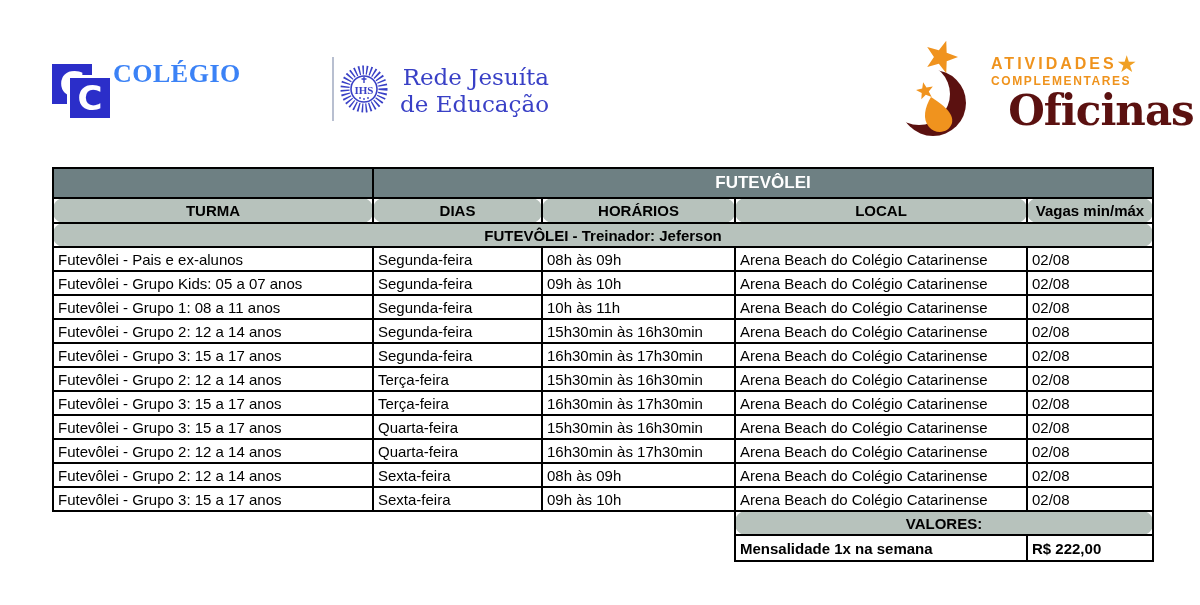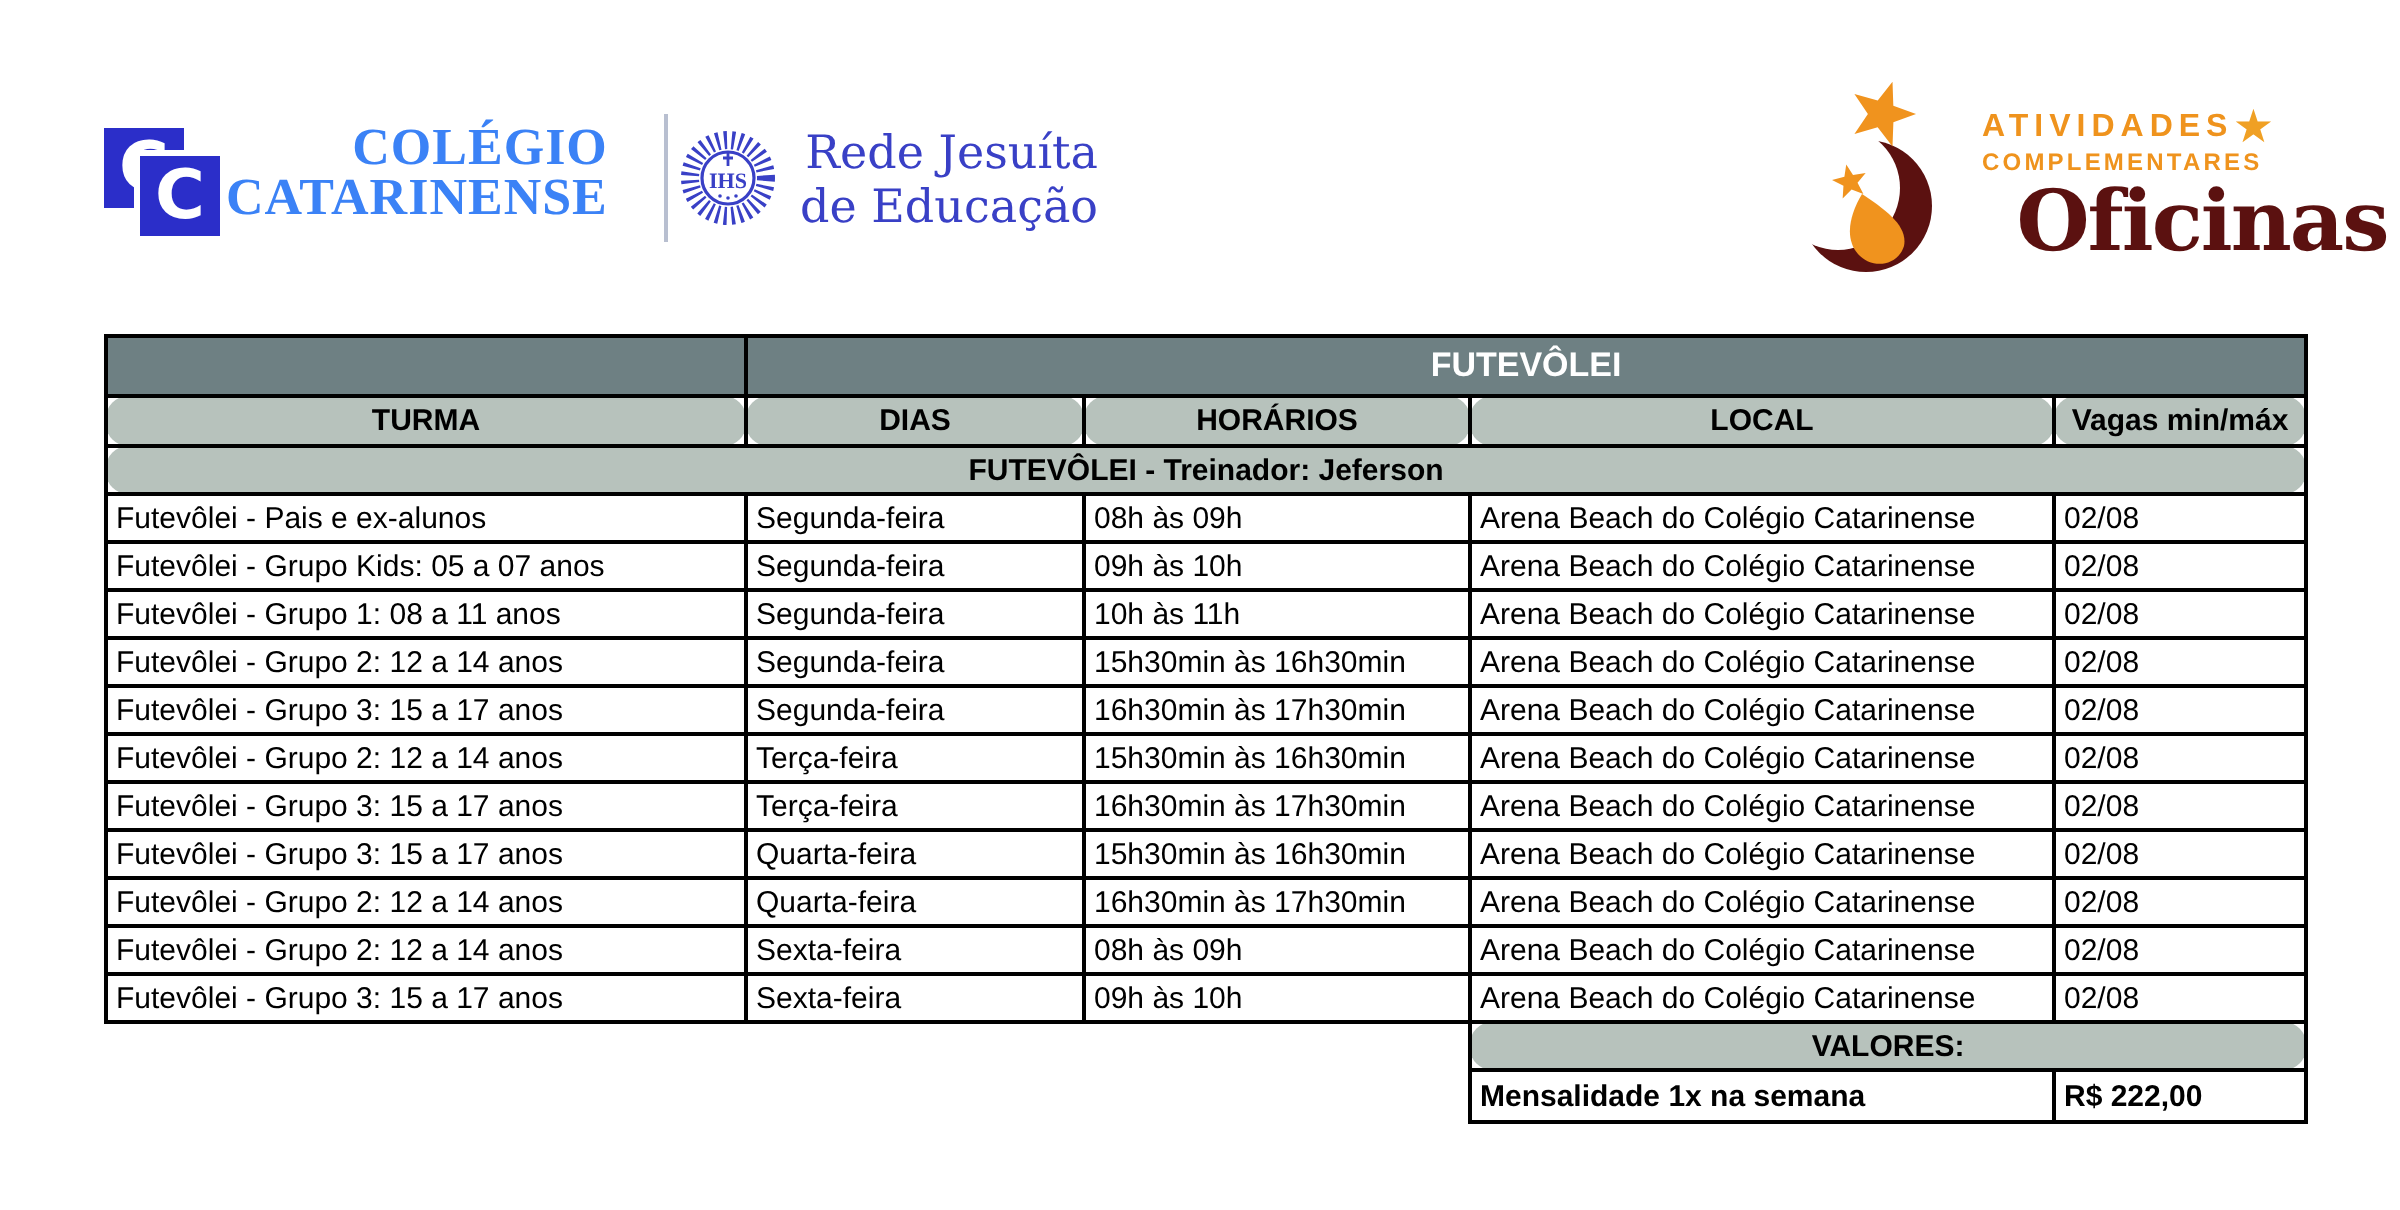--- a/index.html
+++ b/index.html
@@ -49,21 +49,20 @@
 </style>
 </head>
 <body>
 
 <div class="cc-mark">
   <div class="cc-sq s1">C</div>
   <div class="cc-sq s2">C</div>
 </div>
 <div class="school-name">
   <div>COLÉGIO</div>
-  <div>CATARINENSE</div>
 </div>
 
 <div class="logo-divider"></div>
 
 <svg class="ihs" width="50" height="50" viewBox="0 0 50 50">
   <circle cx="25" cy="25" r="19" fill="none" stroke="#3940c6" stroke-width="9" stroke-dasharray="1.5,2.3"></circle>
   <circle cx="25" cy="25" r="13" fill="#ffffff" stroke="#3940c6" stroke-width="1.6"></circle>
   <path d="M25 12.5 V19 M22.5 15 H27.5" stroke="#3940c6" stroke-width="1.4" fill="none"></path>
   <text x="25" y="30" font-size="11" font-weight="bold" fill="#3940c6" text-anchor="middle" font-family="Liberation Serif,serif">IHS</text>
   <circle cx="21" cy="34" r="0.9" fill="#3940c6"></circle>

